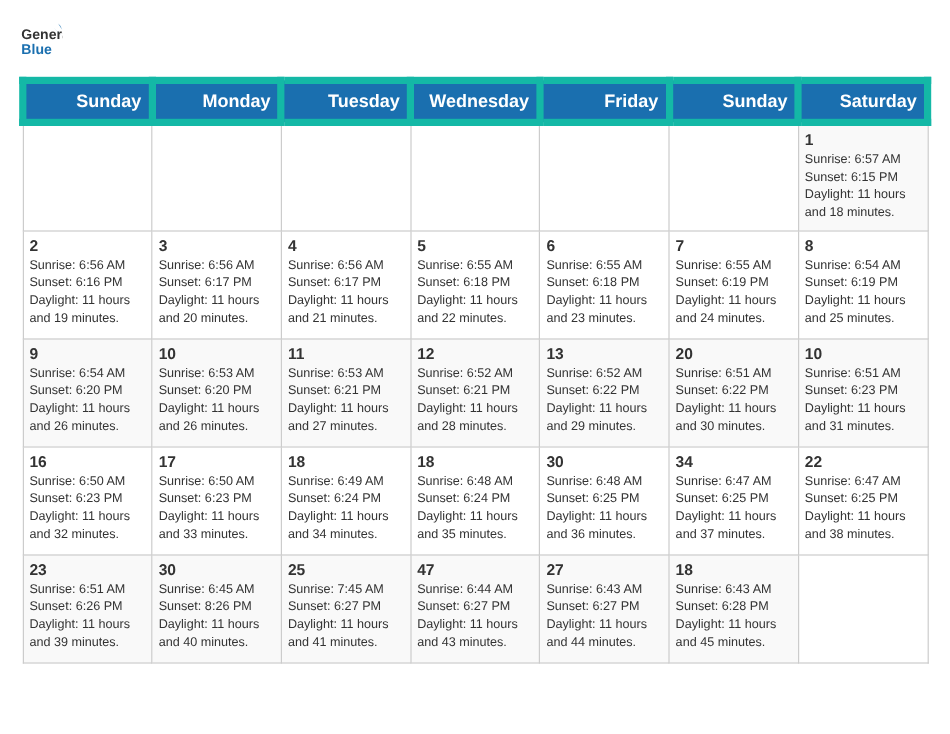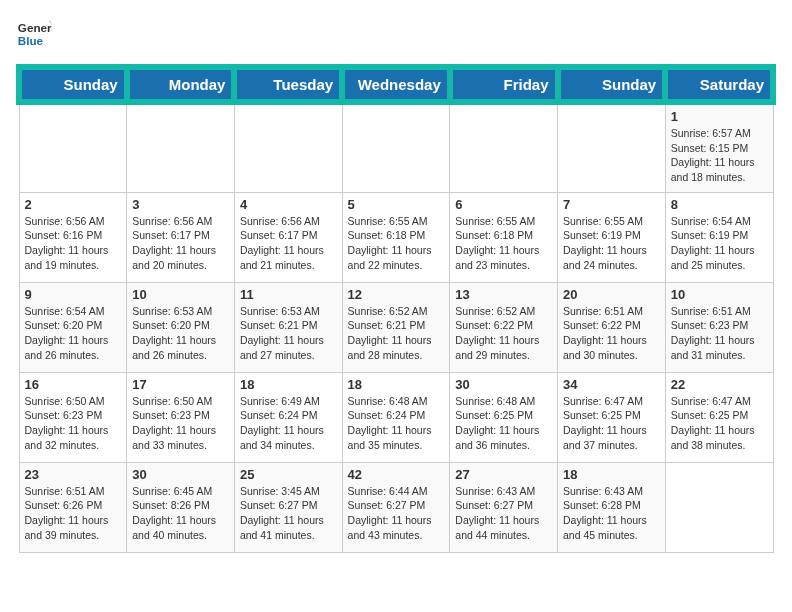--- a/index.html
+++ b/index.html
@@ -263,26 +263,26 @@
 Daylight: 11 hours and 39 minutes.</div>
         </td>
         <td>
           <span class="day-num">30</span>
           <div class="day-info">Sunrise: 6:45 AM
 Sunset: 8:26 PM
 Daylight: 11 hours and 40 minutes.</div>
         </td>
         <td>
           <span class="day-num">25</span>
-          <div class="day-info">Sunrise: 3:45 AM
+          <div class="day-info">Sunrise: 7:45 AM
 Sunset: 6:27 PM
 Daylight: 11 hours and 41 minutes.</div>
         </td>
         <td>
-          <span class="day-num">42</span>
+          <span class="day-num">47</span>
           <div class="day-info">Sunrise: 6:44 AM
 Sunset: 6:27 PM
 Daylight: 11 hours and 43 minutes.</div>
         </td>
         <td>
           <span class="day-num">27</span>
           <div class="day-info">Sunrise: 6:43 AM
 Sunset: 6:27 PM
 Daylight: 11 hours and 44 minutes.</div>
         </td>

